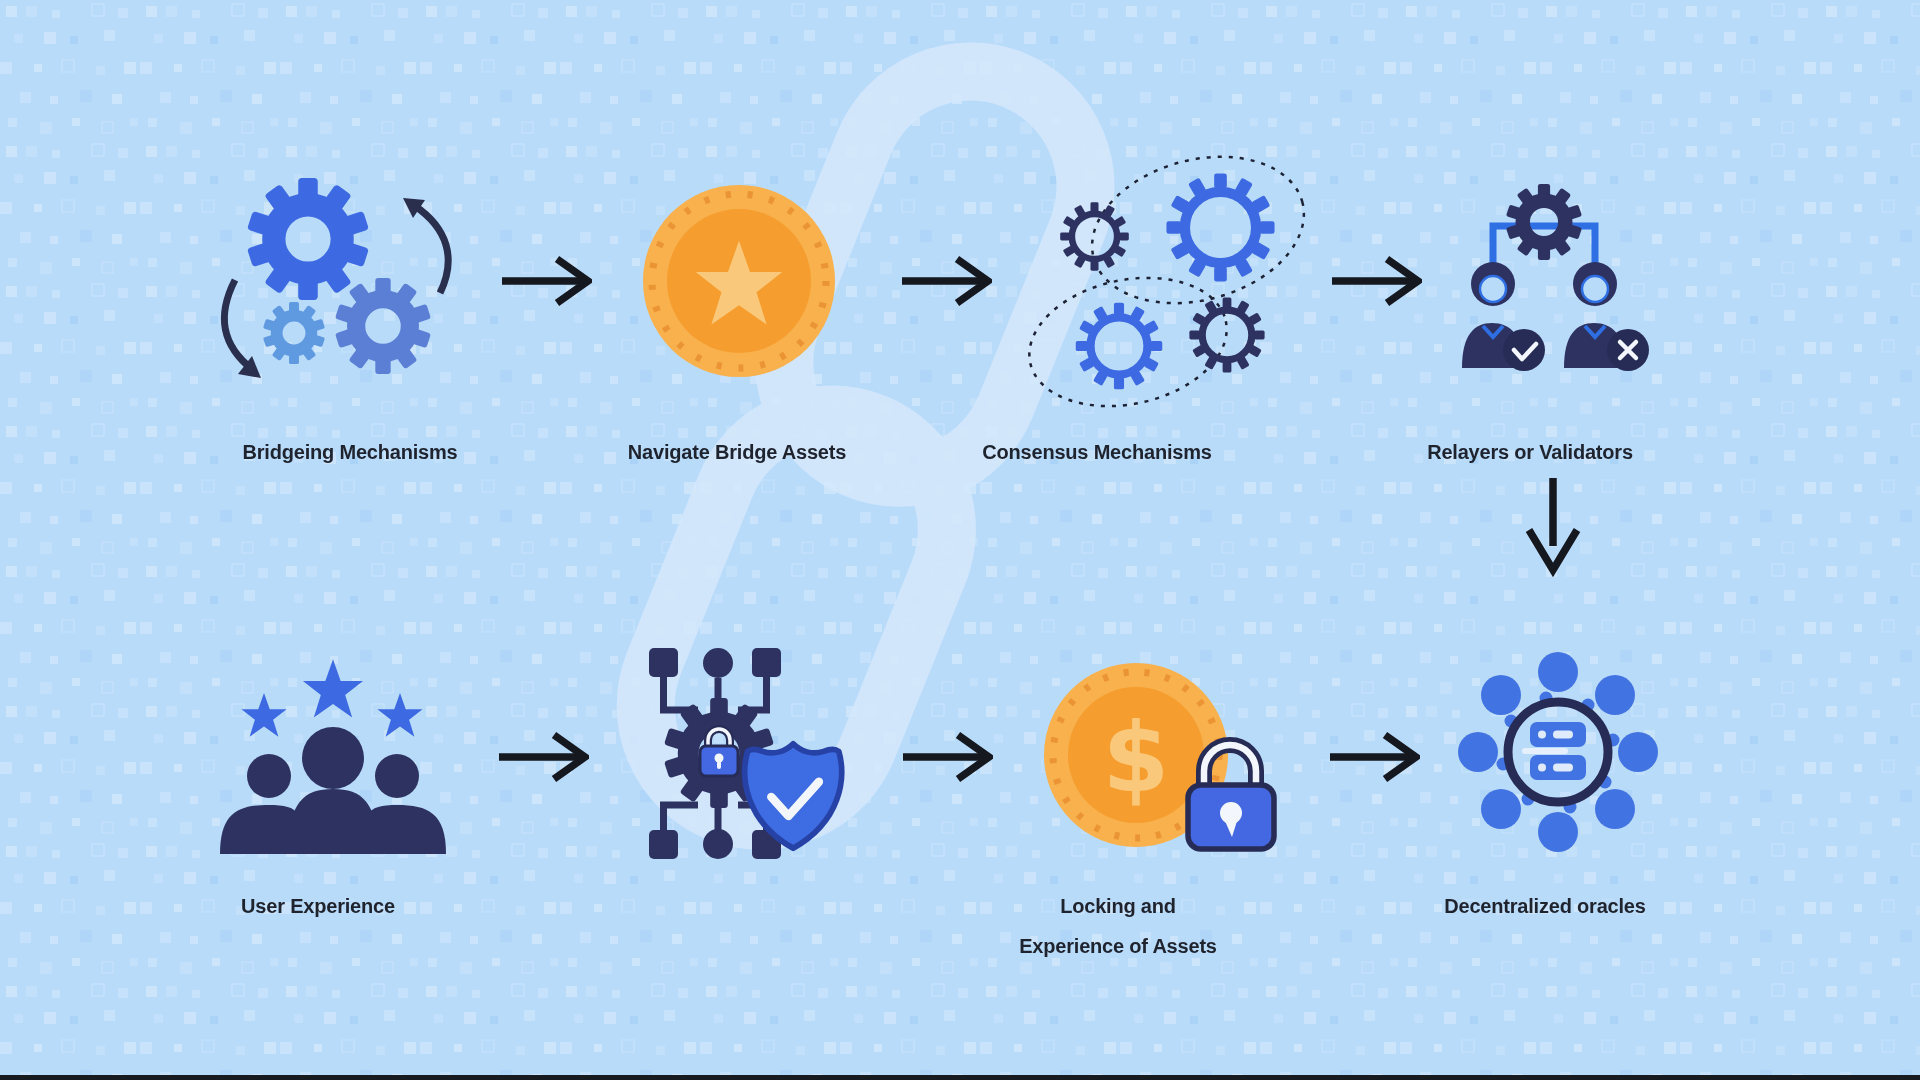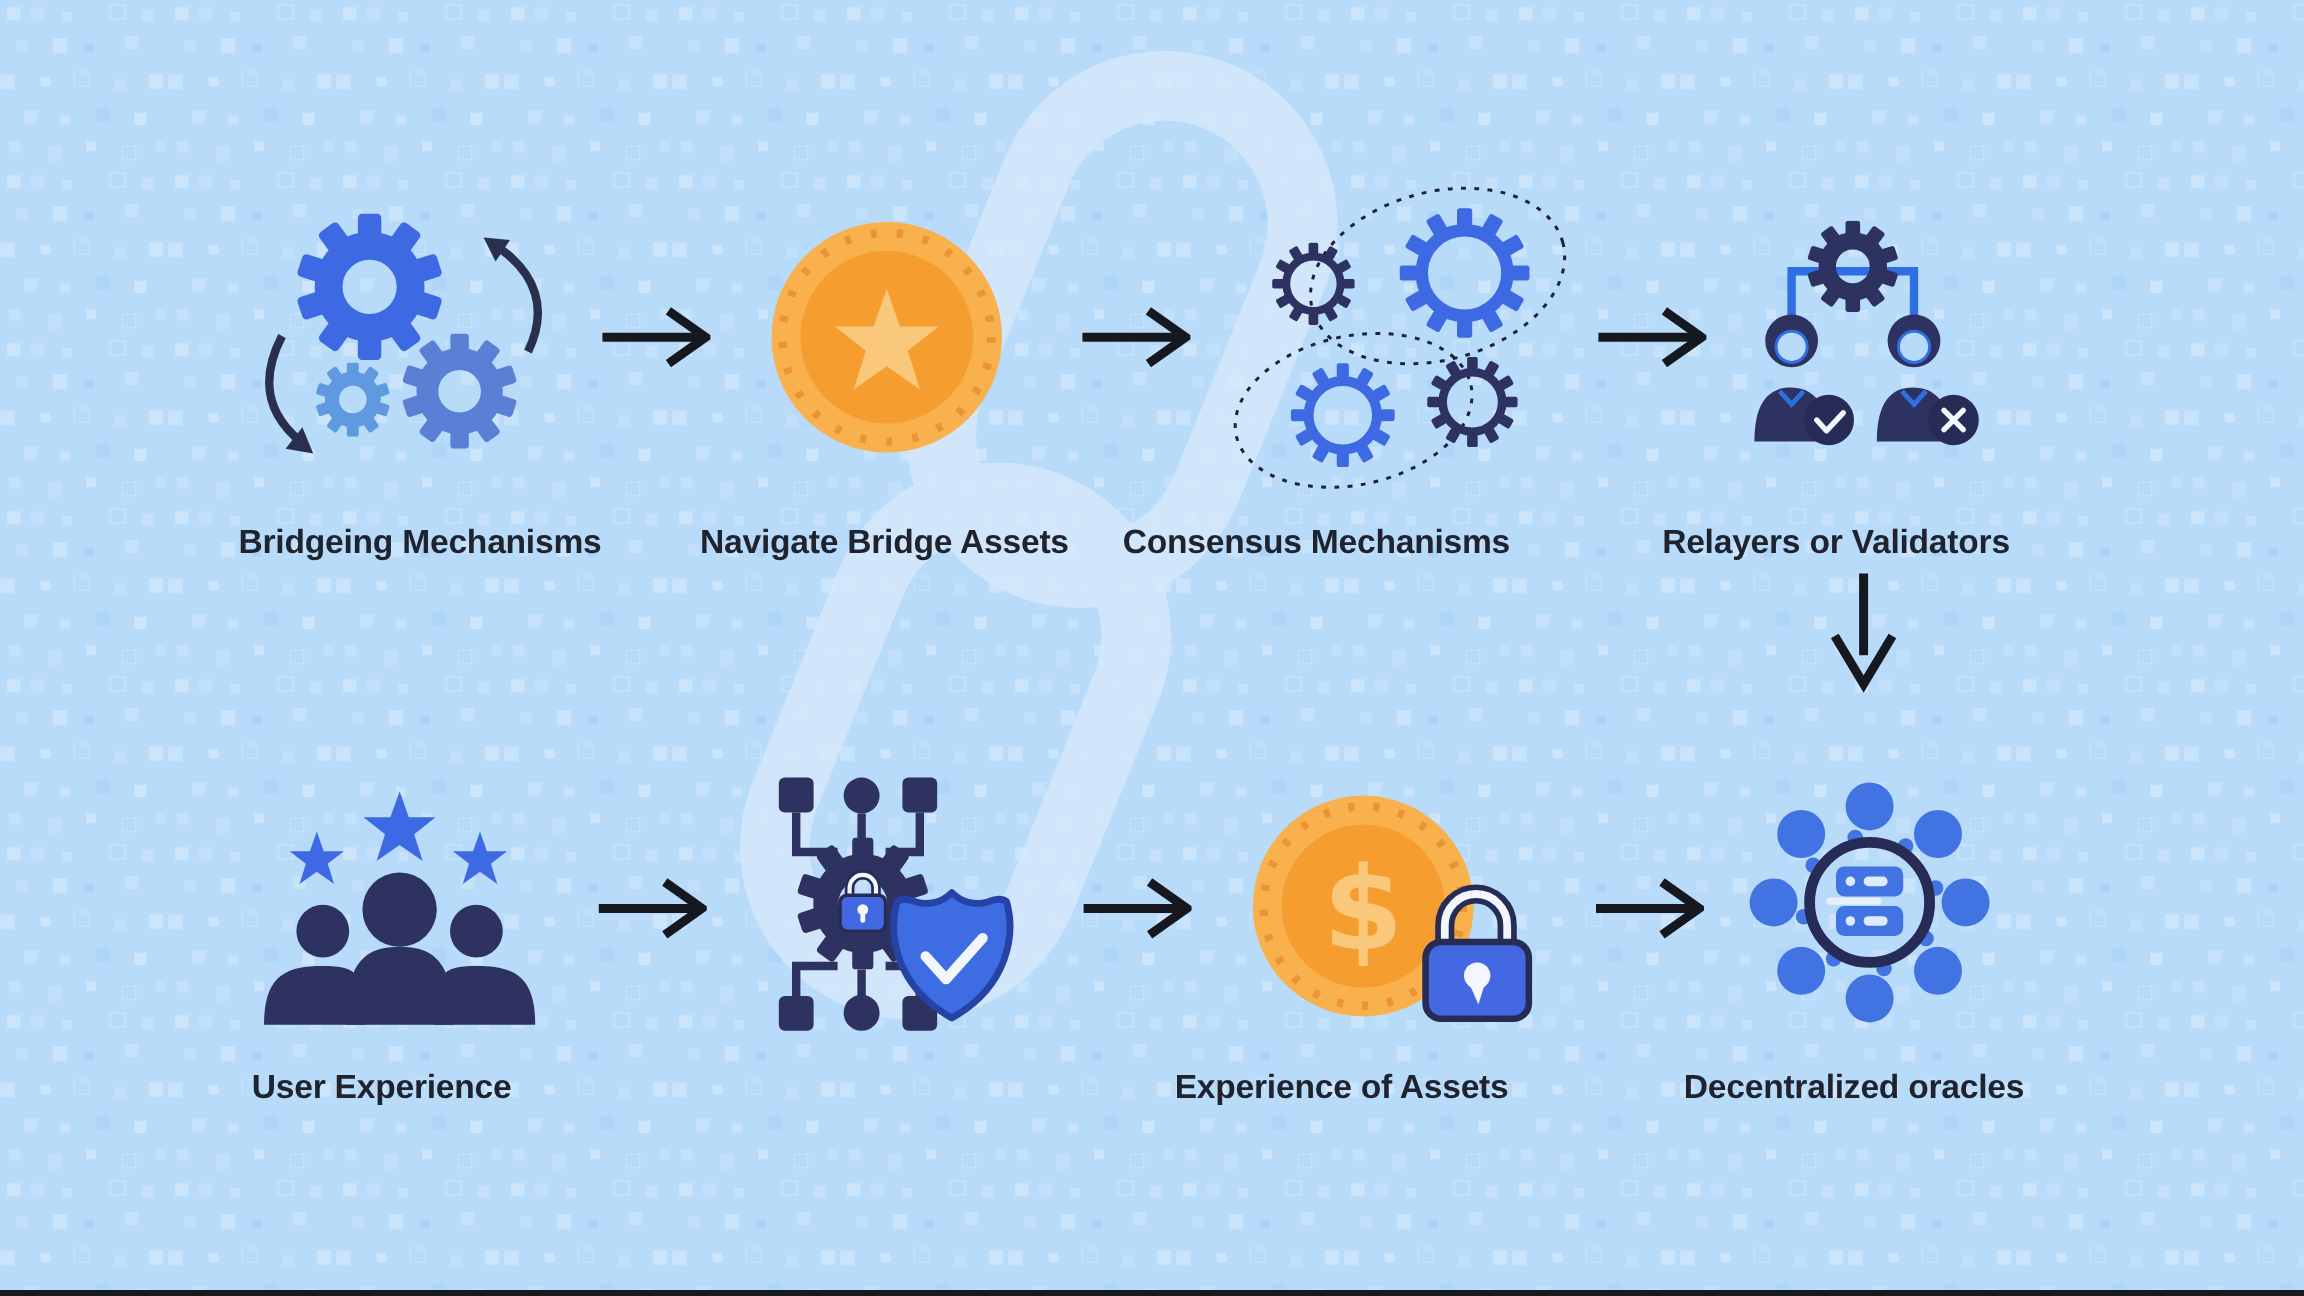--- a/index.html
+++ b/index.html
@@ -10,21 +10,21 @@
     font-family:"Liberation Sans",sans-serif;
     position:relative;
   }
   #canvas{position:absolute;inset:0;width:1920px;height:1080px}
   .bg-layer{position:absolute;left:0;top:0;z-index:0}
   .watermark{position:absolute;z-index:0;opacity:.85}
   .icon{position:absolute;z-index:2;overflow:visible}
   .arrow{position:absolute;z-index:2;color:var(--arrow,#15181e)}
   .label{
     position:absolute;z-index:3;text-align:center;
-    font-weight:600;font-size:28px;line-height:40px;
+    font-weight:600;font-size:20px;line-height:40px;
     color:var(--text,#1f232e);letter-spacing:-0.2px;
   }
   .ln{display:block}
   .bottom-edge{position:absolute;left:0;bottom:0;width:100%;height:5px;
     background:var(--bottom-edge,#171a1f);z-index:4}
   
   .royal{color:var(--royal-blue,#3d6ae2)}
   .slate{color:var(--slate-blue,#5b7fd5)}
   .sky{color:var(--sky-blue,#5f9ae1)}
   .navyc{color:var(--navy,#2d3261)}
@@ -295,18 +295,19 @@
       <use href="#arrowR"></use>
     </svg>
 
   <div class="label" style="left:125px;top:432px;width:450px">Bridgeing Mechanisms</div>
   <div class="label" style="left:512px;top:432px;width:450px">Navigate Bridge Assets</div>
   <div class="label" style="left:872px;top:432px;width:450px">Consensus Mechanisms</div>
   <div class="label" style="left:93px;top:886px;width:450px">User Experience</div>
 
   <div class="label" style="left:1305px;top:432px;width:450px">Relayers or Validators</div>
   <div class="label" style="left:893px;top:886px;width:450px">
+    <span class="ln">Locking and</span>
     <span class="ln">Experience of Assets</span>
   </div>
   <div class="label" style="left:1320px;top:886px;width:450px">Decentralized oracles</div>
 
   <div class="bottom-edge"></div>
 </div>
 
 </body></html>

